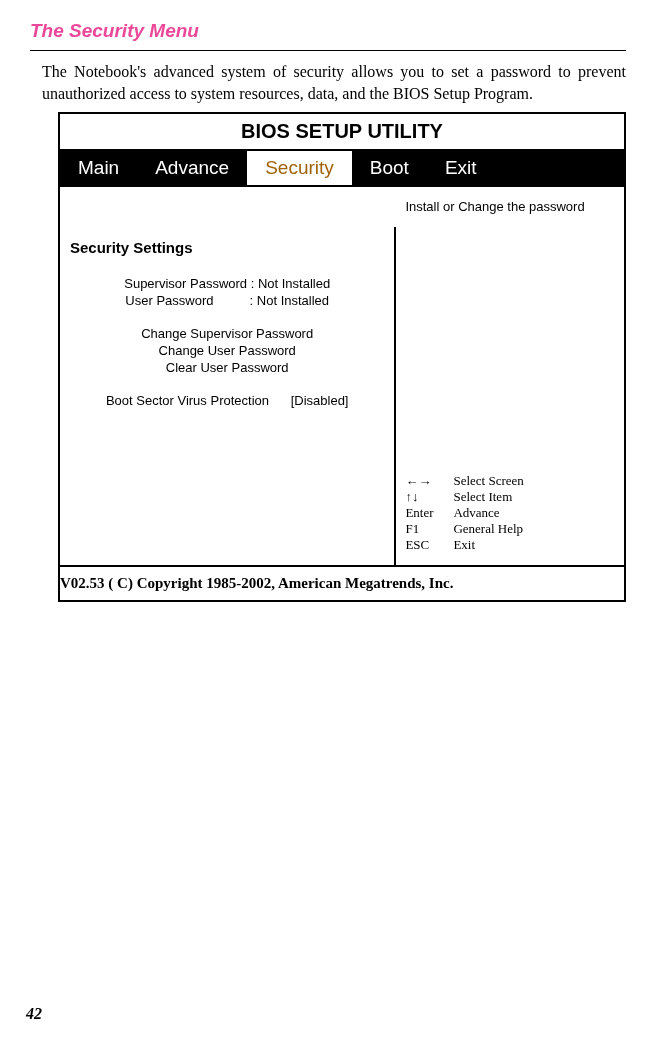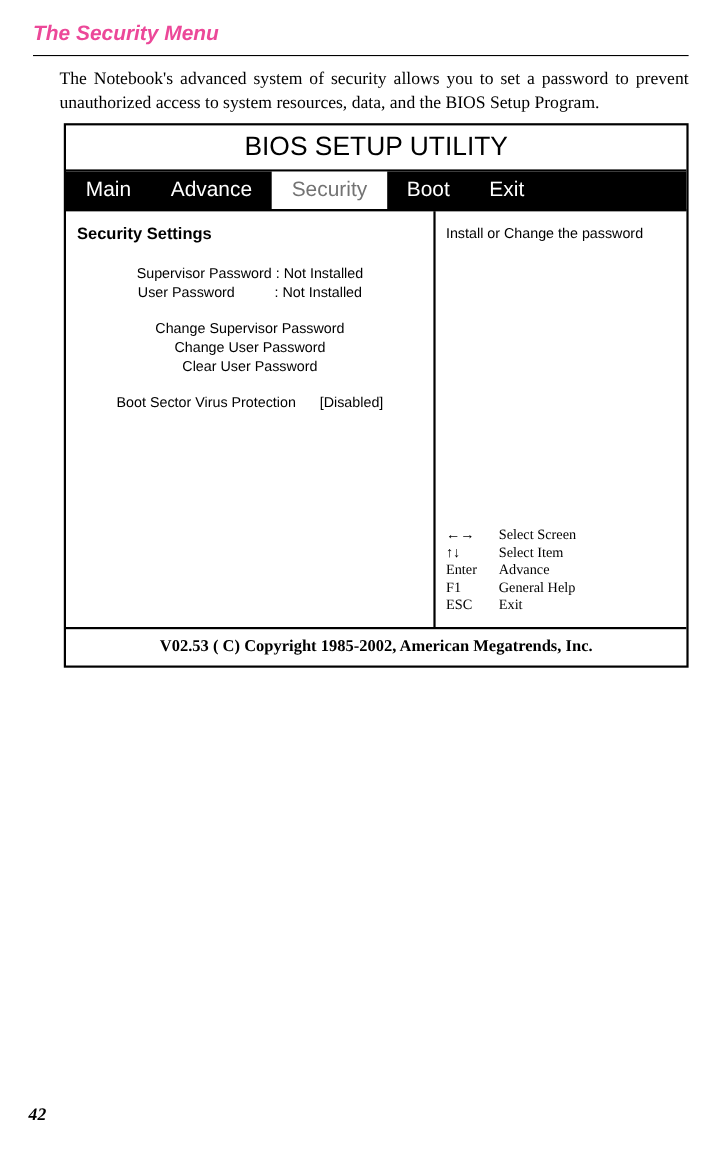--- a/index.html
+++ b/index.html
@@ -24,61 +24,62 @@
       margin-bottom: 8px;
     }
     .hr-line {
       border: none;
       border-top: 1px solid #000;
       margin-bottom: 10px;
     }
     .intro-text {
       font-size: 16px;
       text-align: justify;
-      margin-left: 24px;
+      margin-left: 12px;
       margin-bottom: 8px;
       line-height: 1.35;
     }
     .bios-box {
       border: 2px solid #000;
       margin-left: 28px;
       font-family: Arial, sans-serif;
       background: white;
     }
     .bios-title {
       text-align: center;
-      font-weight: normal;
-      font-size: 24px;
+      font-weight: bold;
+      font-size: 20px;
       padding: 6px 16px;
       border-bottom: 2px solid #000;
     }
     .menu-bar {
       background: #000;
       color: #fff;
       display: flex;
       font-size: 19px;
       border-bottom: 2px solid #000;
     }
     .menu-item {
       padding: 6px 18px;
     }
     .menu-item.active {
       background: #fff;
-      color: #737373;
+      color: #a16207;
     }
     .bios-content {
       display: flex;
       border-bottom: 2px solid #000;
       min-height: 380px;
     }
     .left-panel {
       flex: 1.5;
       border-right: 2px solid #000;
       padding: 12px 10px;
       font-size: 13px;
+      margin-top: 40px;
     }
     .right-panel {
       flex: 1;
       padding: 12px 9px;
       font-size: 13px;
       display: flex;
       flex-direction: column;
       justify-content: space-between;
     }
     .settings-heading {
@@ -106,21 +107,21 @@
       margin-bottom: 0px;
     }
     .key-col {
       width: 48px;
       flex-shrink: 0;
     }
     .arrow-icon {
       font-weight: bold;
     }
     .copyright-bar {
-      text-align: center;
+      text-align: left;
       font-weight: bold;
       font-size: 15px;
       padding: 8px 0;
       font-family: 'Times New Roman', serif;
     }
     .page-number {
       position: absolute;
       bottom: 25px;
       left: 26px;
       font-weight: bold;

